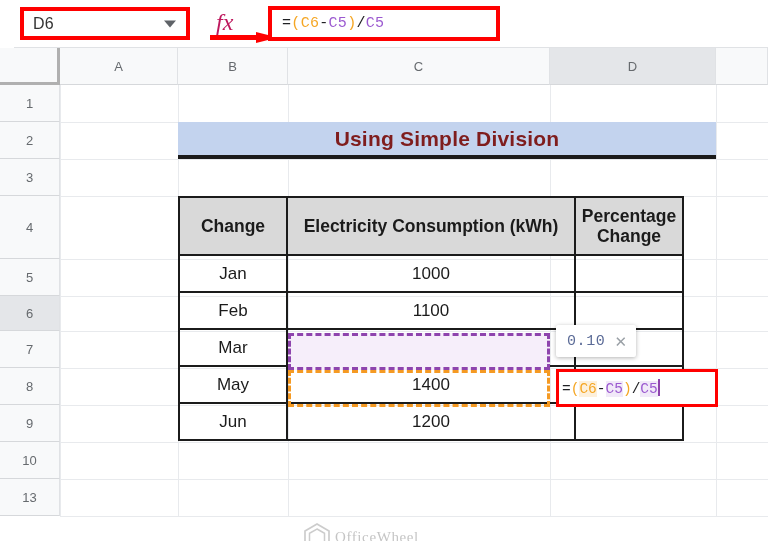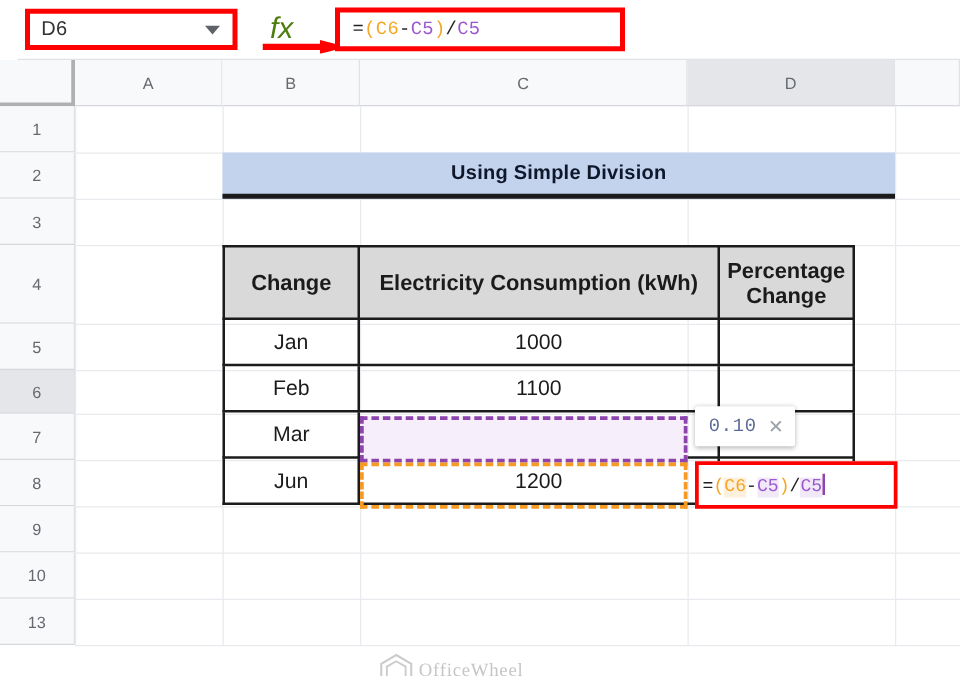--- a/index.html
+++ b/index.html
@@ -45,24 +45,24 @@
     right: 10px; top: 50%;
     transform: translateY(-50%);
     width: 0; height: 0;
     border-left: 6px solid transparent;
     border-right: 6px solid transparent;
     border-top: 7px solid #5f6368;
   }
   #fx-icon {
     position: absolute;
     left: 202px; top: 9px;
-    font-family: Liberation Sans, sans-serif;
+    font-family: Liberation Serif, serif;
     font-style: italic;
     font-size: 24px;
-    color: #4d7c0f;
+    color: #be185d;
   }
   #red-arrow {
     position: absolute;
     left: 196px; top: 32px;
     width: 68px; height: 11px;
   }
   #formula-input-box {
     position: absolute;
     left: 254px; top: 6px;
     width: 232px; height: 35px;
@@ -143,23 +143,23 @@
   #title-banner {
     position: absolute;
     background: #c3d3ee;
     border-bottom: 4px solid #1b1b1b;
     box-sizing: border-box;
     display: flex;
     align-items: center;
     justify-content: center;
   }
   #title-banner-text {
-    font-size: 16px;
+    font-size: 21px;
     font-weight: bold;
-    color: #0f172a;
+    color: #7f1d1d;
     letter-spacing: .2px;
   }
 
   #data-table {
     position: absolute;
     border-collapse: collapse;
     table-layout: fixed;
   }
   #data-table th, #data-table td {
     border: 2px solid #1b1b1b;
@@ -360,20 +360,25 @@
           <td class="cell-month">Feb</td>
           <td class="cell-usage">1100</td>
           <td class="cell-pct"></td>
         </tr>
         <tr>
           <td class="cell-month">Mar</td>
           <td class="cell-usage">1200</td>
           <td class="cell-pct"></td>
         </tr>
         <tr>
+          <td class="cell-month">May</td>
+          <td class="cell-usage">1400</td>
+          <td class="cell-pct"></td>
+        </tr>
+        <tr>
           <td class="cell-month">Jun</td>
           <td class="cell-usage">1200</td>
           <td class="cell-pct"></td>
         </tr>
       </tbody>
   </table>
 
   <div id="ref-c5"></div>
   <div id="ref-c6"></div>
 

